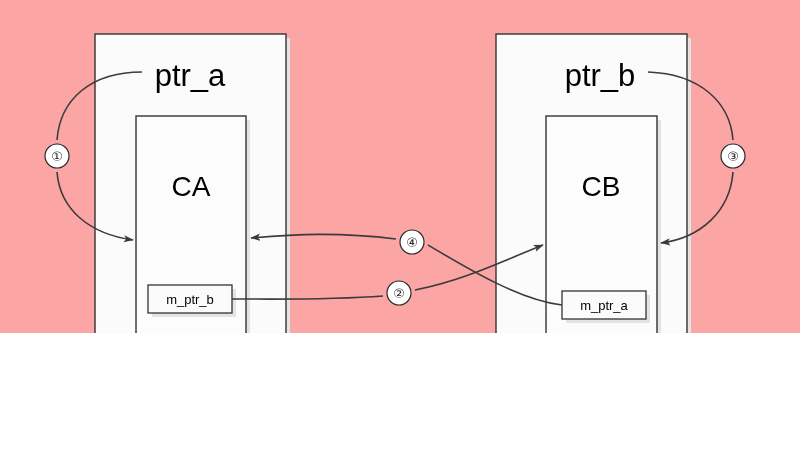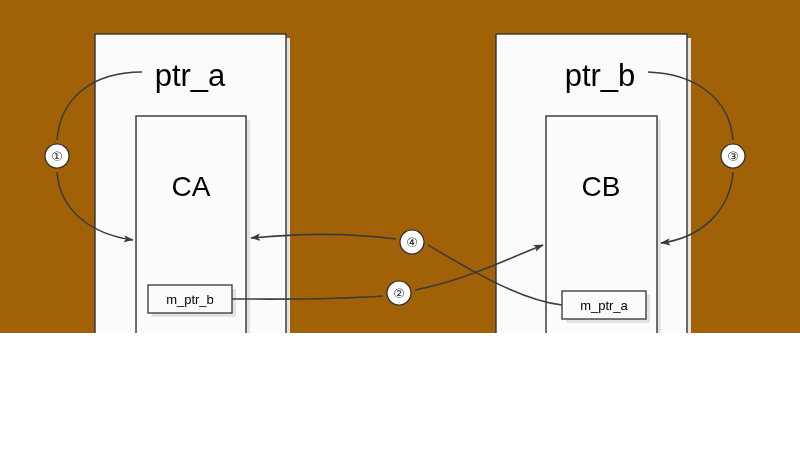--- a/index.html
+++ b/index.html
@@ -8,21 +8,21 @@
     padding: 0;
     background: #ffffff;
   }
   body {
     font-family: "Liberation Sans", "DejaVu Sans", sans-serif;
   }
   #canvas {
     position: relative;
     width: 800px;
     height: 333px;
-    background: #a16207;
+    background: #fca5a5;
     overflow: hidden;
     text-align: right;
   }
   #diagram-svg {
     position: absolute;
     left: 0;
     top: 0;
     width: 800px;
     height: 450px;
   }

